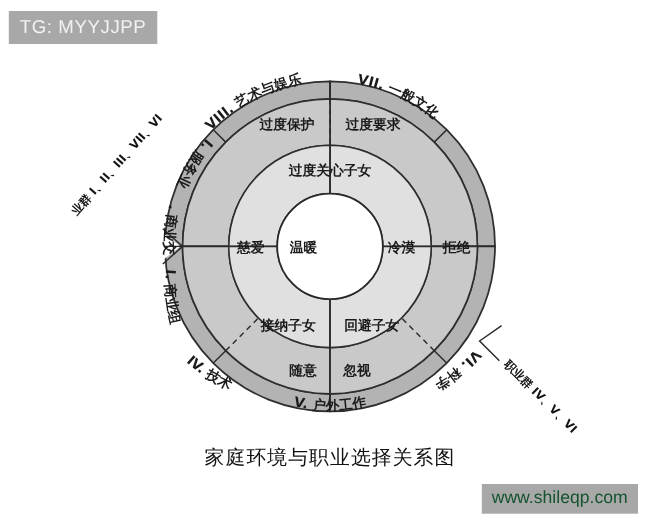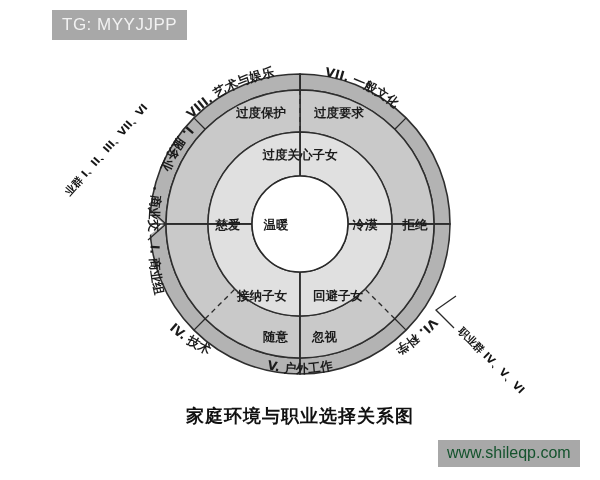--- a/index.html
+++ b/index.html
@@ -12,21 +12,20 @@
 
   
   #tg-badge{
     position:absolute; left:8px; top:10px;
     background:#a8a8a8; color:#f2f2f2;
     font-size:17px; line-height:1;
     padding:6px 10px 7px 10px;
     letter-spacing:.5px;
     white-space:nowrap;
     user-select:none;
-    margin-left:44px;
   }
 
   
   #watermark{
     position:absolute; left:438px; top:440px;
     background:#a8a8a8; color:#14532d;
     font-size:16px; line-height:1;
     padding:5px 9px 6px 9px;
     white-space:nowrap;
     user-select:none;
@@ -45,21 +44,21 @@
   .lbl-r2{ font-size:12.5px; font-weight:700; }
   .lbl-r3{ font-size:12.5px; font-weight:700; }
   .lbl-r4{ font-size:12.5px; font-weight:700; }
   .lbl-ext{ font-size:10.5px; font-weight:700; fill:#141414; }
 
   
   #title{
     position:absolute; left:0; top:404px; width:600px;
     text-align:center;
     font-family:"DejaVu Serif","Liberation Serif",serif;
-    font-size:18px; font-weight:700; color:#111;
+    font-size:18px; font-weight:400; color:#111;
     letter-spacing:1px;
   }
 </style>
 </head>
 <body>
 
 <div id="stage">
 
   <div id="tg-badge">TG: MYYJJPP</div>
 

